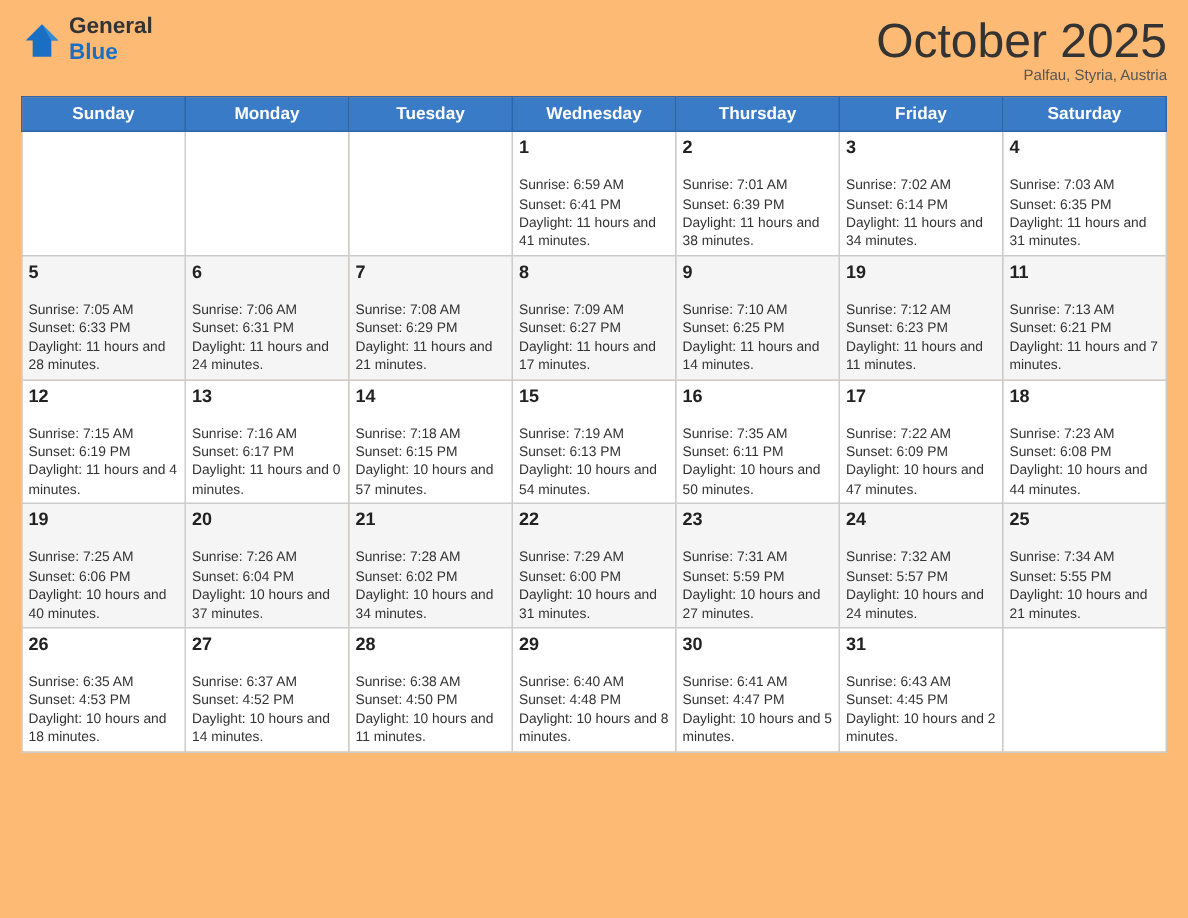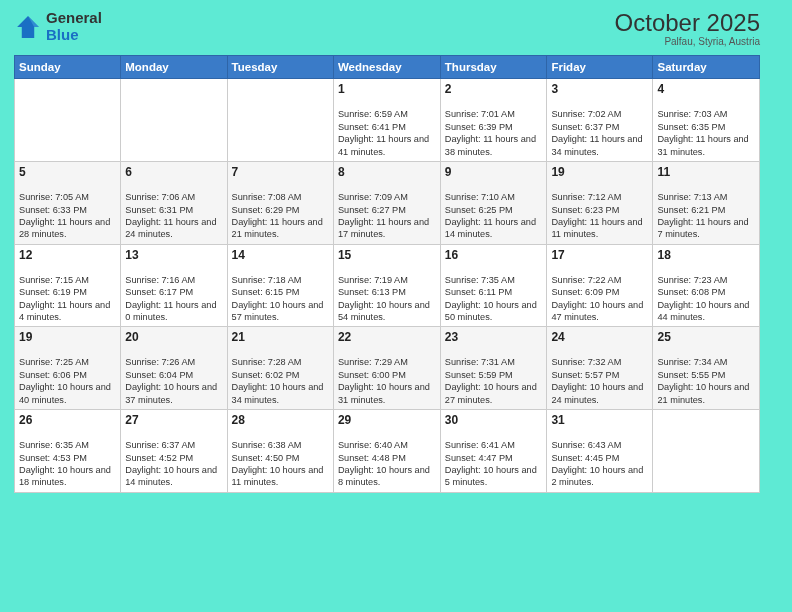--- a/index.html
+++ b/index.html
@@ -6,22 +6,22 @@
     body {
       font-family: Arial, sans-serif;
       background: #fff;
       width: 792px;
       height: 612px;
       overflow: hidden;
     }
     .page {
       width: 792px;
       height: 612px;
-      background: #5eead4;
-      padding: 10px 32px 10px 14px;
+      background: #fdba74;
+      padding: 10px 14px 10px 14px;
     }
     .header {
       display: flex;
       justify-content: space-between;
       align-items: flex-start;
       margin-bottom: 8px;
     }
     .logo {
       display: flex;
       align-items: center;
@@ -35,41 +35,41 @@
     .logo-general { color: #333; }
     .logo-blue { color: #1a6fc4; }
     .logo-icon {
       width: 28px;
       height: 28px;
     }
     .title-block {
       text-align: right;
     }
     .month-title {
-      font-size: 24px;
+      font-size: 32px;
       font-weight: normal;
       color: #333;
       line-height: 1.1;
     }
     .subtitle {
       font-size: 10px;
       color: #555;
     }
     .calendar {
       width: 100%;
       border-collapse: collapse;
       border: 1px solid #ccc;
     }
     .calendar th {
       background: #3a7bc8;
       color: #fff;
       font-size: 11.5px;
       font-weight: bold;
       padding: 5px 4px;
-      text-align: left;
+      text-align: center;
       border: 1px solid #2e65a8;
     }
     .calendar td {
       border: 1px solid #ccc;
       vertical-align: top;
       padding: 3px 4px;
       width: 108px;
       height: 82px;
       background: #fff;
     }
@@ -139,21 +139,21 @@
           </td>
           <td>
             <span class="day-number">2</span>
             <div class="day-info">Sunrise: 7:01 AM
 Sunset: 6:39 PM
 Daylight: 11 hours and 38 minutes.</div>
           </td>
           <td>
             <span class="day-number">3</span>
             <div class="day-info">Sunrise: 7:02 AM
-Sunset: 6:37 PM
+Sunset: 6:14 PM
 Daylight: 11 hours and 34 minutes.</div>
           </td>
           <td>
             <span class="day-number">4</span>
             <div class="day-info">Sunrise: 7:03 AM
 Sunset: 6:35 PM
 Daylight: 11 hours and 31 minutes.</div>
           </td>
         </tr>
         <tr>

